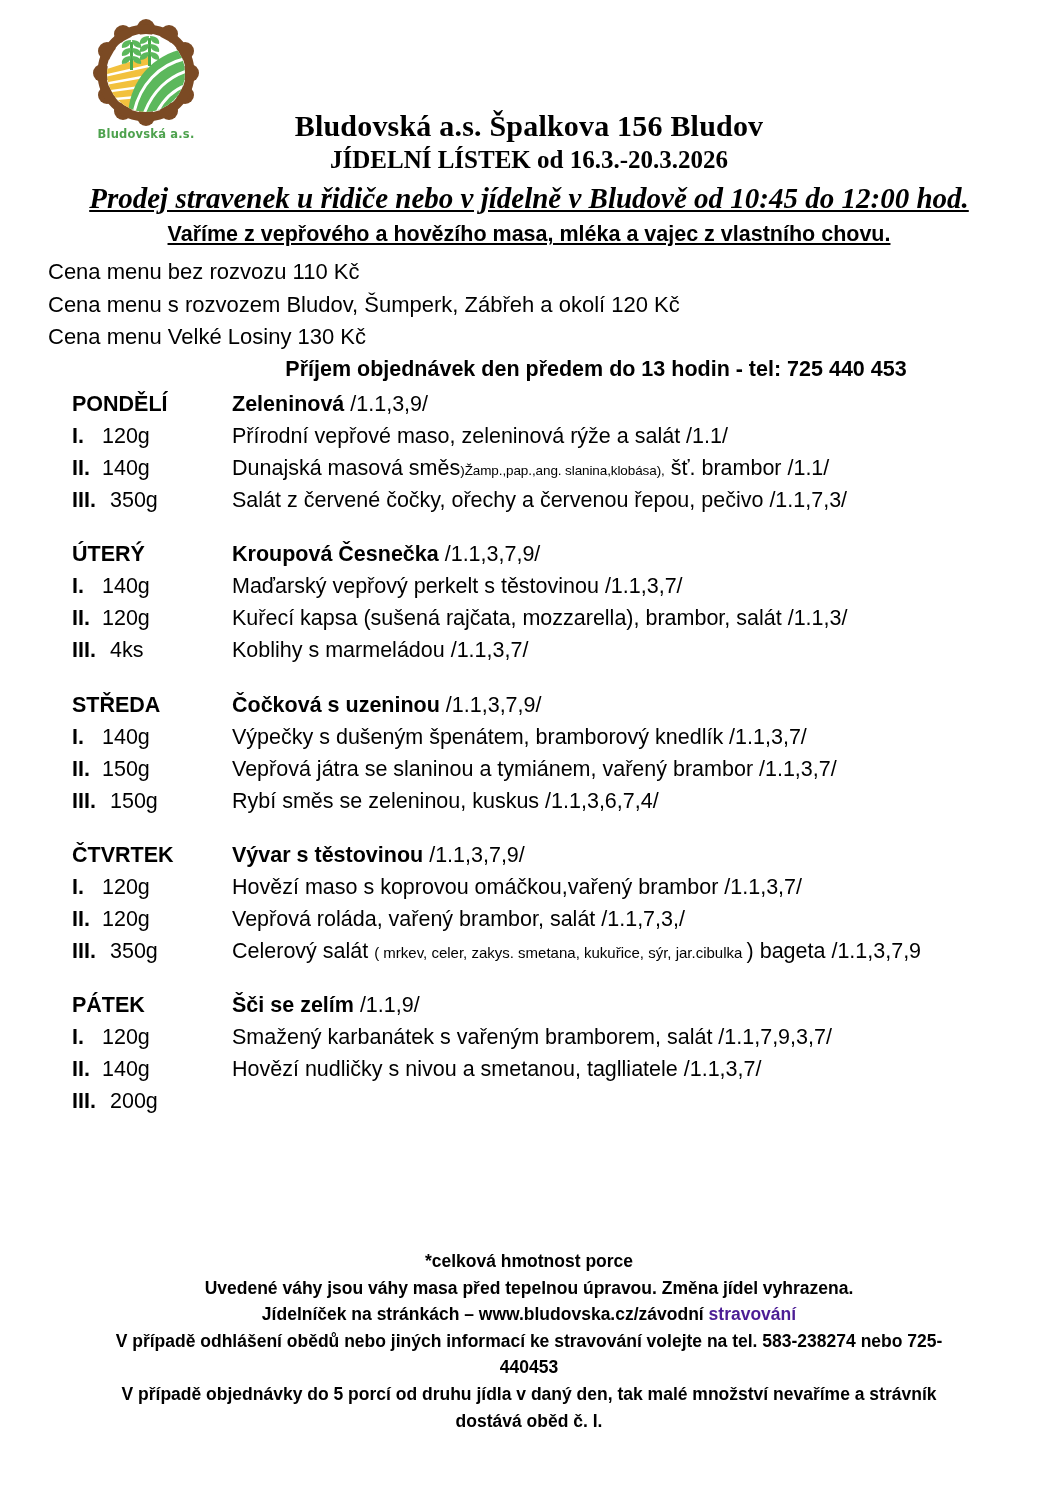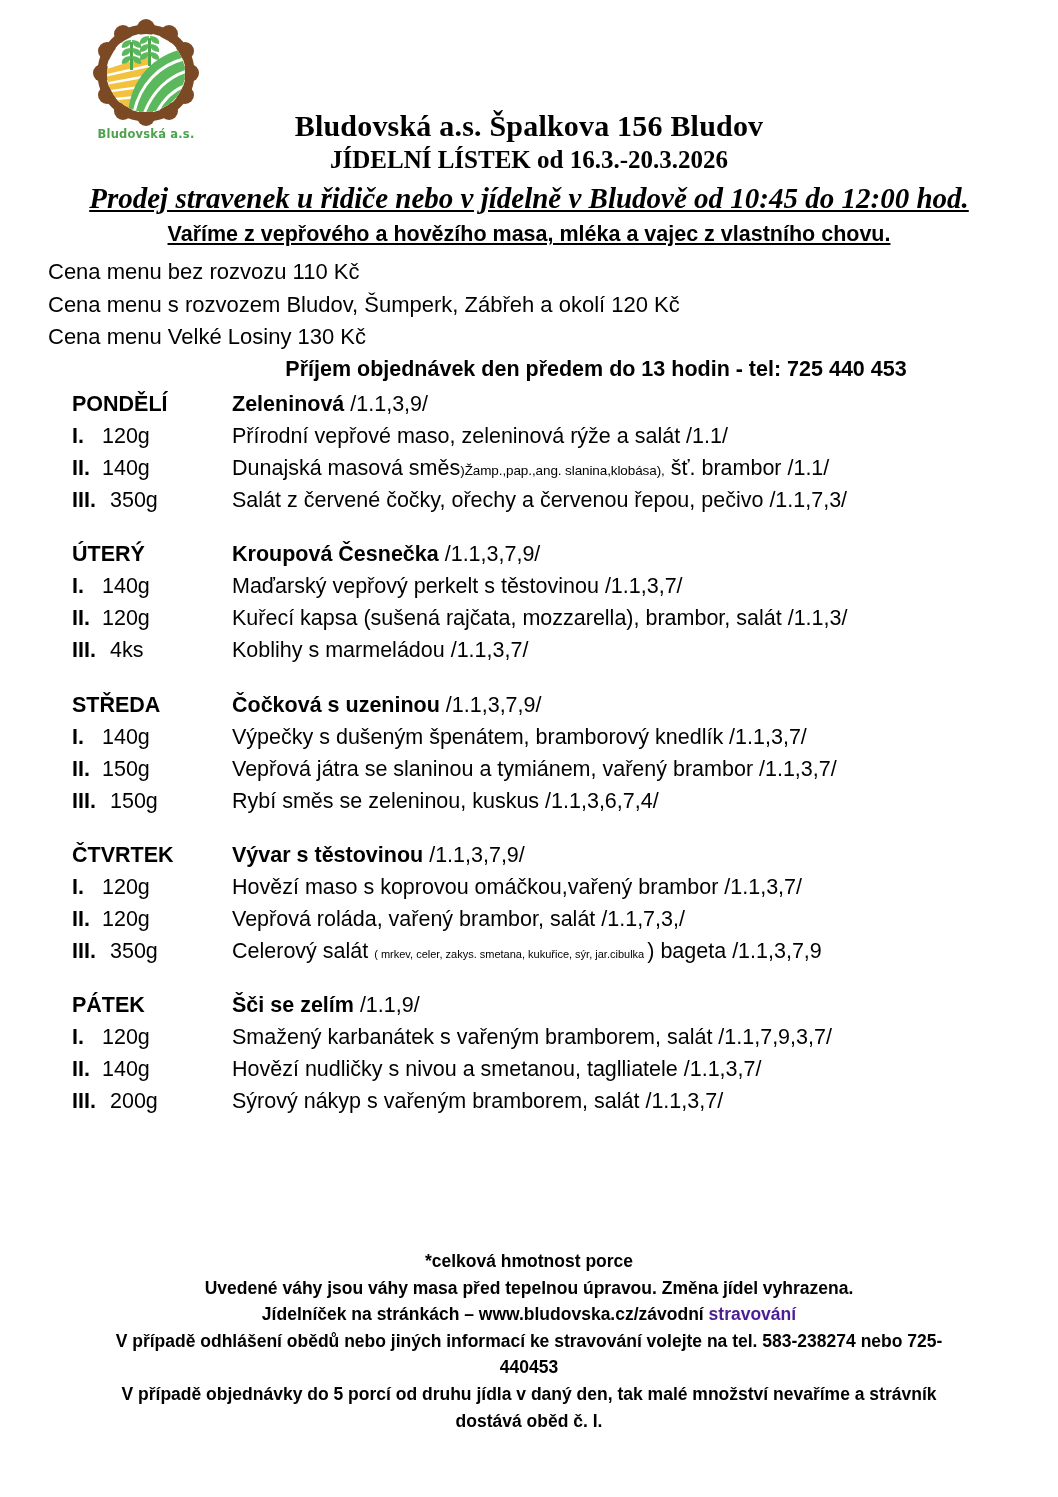--- a/index.html
+++ b/index.html
@@ -138,21 +138,21 @@
   }
   .num.i   { width: 30px; }
   .num.ii  { width: 30px; }
   .num.iii { width: 38px; }
   .weight { font-weight: normal; }
   .small-note {
     font-size: 13.5px;
     letter-spacing: -0.1px;
   }
   .mid-note {
-    font-size: 11px;
+    font-size: 15px;
   }
 
   
   .footer {
     position: absolute;
     left: 34px;
     right: 34px;
     top: 1248px;
     text-align: center;
   }
@@ -345,21 +345,20 @@
       <div class="row">
         <div class="col-left"><span class="num i">I.</span><span class="weight">120g</span></div>
         <div class="col-right"><span>Smažený karbanátek s vařeným bramborem, salát /1.1,7,9,3,7/</span></div>
       </div>
       <div class="row">
         <div class="col-left"><span class="num ii">II.</span><span class="weight">140g</span></div>
         <div class="col-right"><span>Hovězí nudličky s nivou a smetanou, taglliatele /1.1,3,7/</span></div>
       </div>
       <div class="row">
         <div class="col-left"><span class="num iii">III.</span><span class="weight">200g</span></div>
-        <div class="col-right"><span>Sýrový nákyp s vařeným bramborem, salát /1.1,3,7/</span></div>
       </div>
     </div>
 
   </div>
 
   <div class="footer">
     <div class="foot-line">*celková hmotnost porce</div>
     <div class="foot-line">Uvedené váhy jsou váhy masa před tepelnou úpravou. Změna jídel vyhrazena.</div>
     <div class="foot-line"><span>Jídelníček na stránkách – www.bludovska.cz/závodní </span><span class="link">stravování</span></div>
     <div class="foot-line">V případě odhlášení obědů nebo jiných informací ke stravování volejte na tel. 583-238274 nebo 725-</div>

